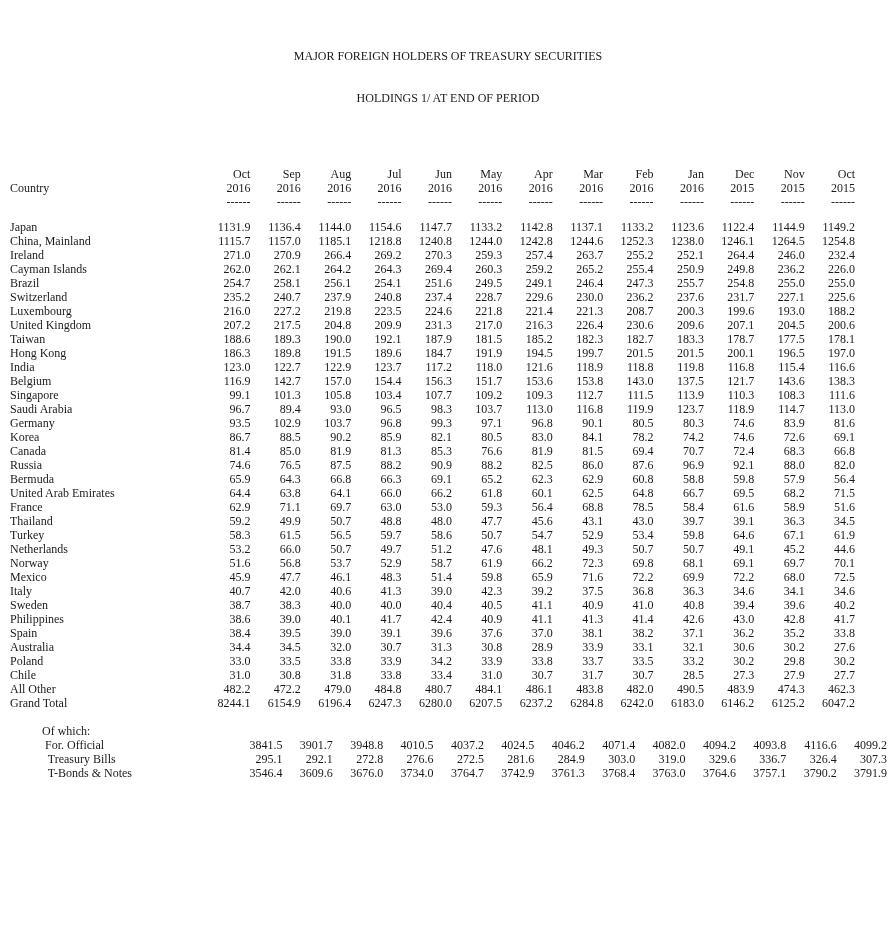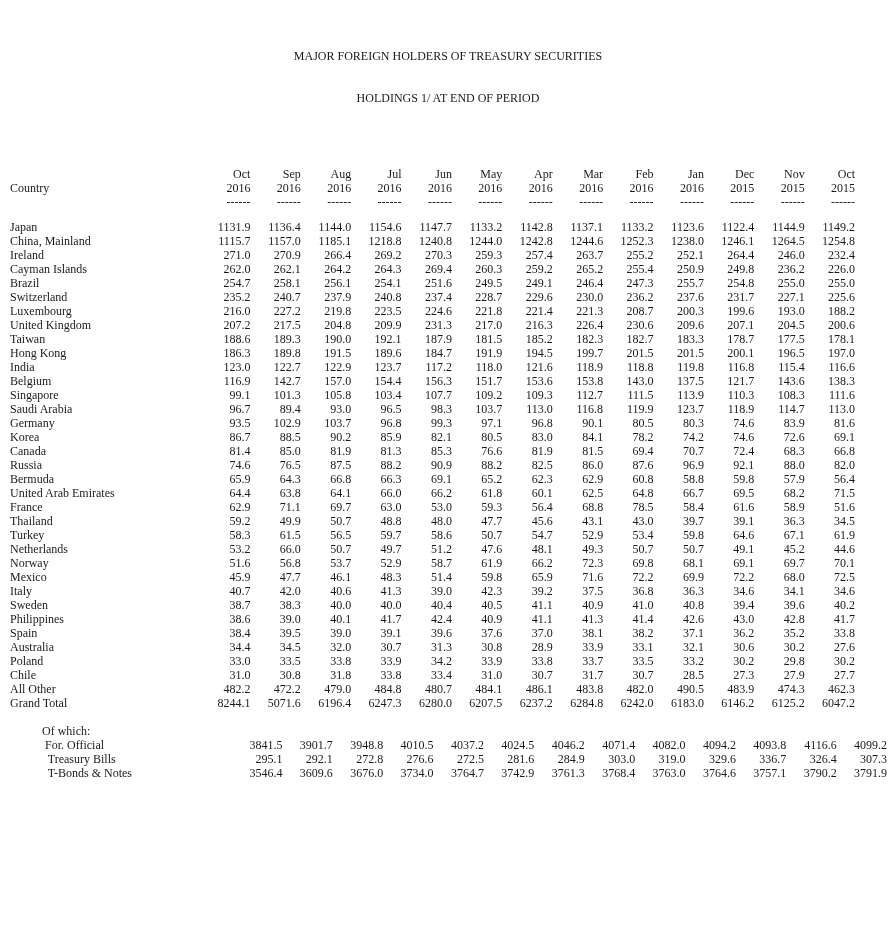--- a/index.html
+++ b/index.html
@@ -621,21 +621,21 @@
           <span class="c-val">483.8</span>
           <span class="c-val">482.0</span>
           <span class="c-val">490.5</span>
           <span class="c-val">483.9</span>
           <span class="c-val">474.3</span>
           <span class="c-val">462.3</span>
         </div>
         <div class="trow">
           <span class="c-name">Grand Total</span>
           <span class="c-val">8244.1</span>
-          <span class="c-val">5071.6</span>
+          <span class="c-val">6154.9</span>
           <span class="c-val">6196.4</span>
           <span class="c-val">6247.3</span>
           <span class="c-val">6280.0</span>
           <span class="c-val">6207.5</span>
           <span class="c-val">6237.2</span>
           <span class="c-val">6284.8</span>
           <span class="c-val">6242.0</span>
           <span class="c-val">6183.0</span>
           <span class="c-val">6146.2</span>
           <span class="c-val">6125.2</span>

